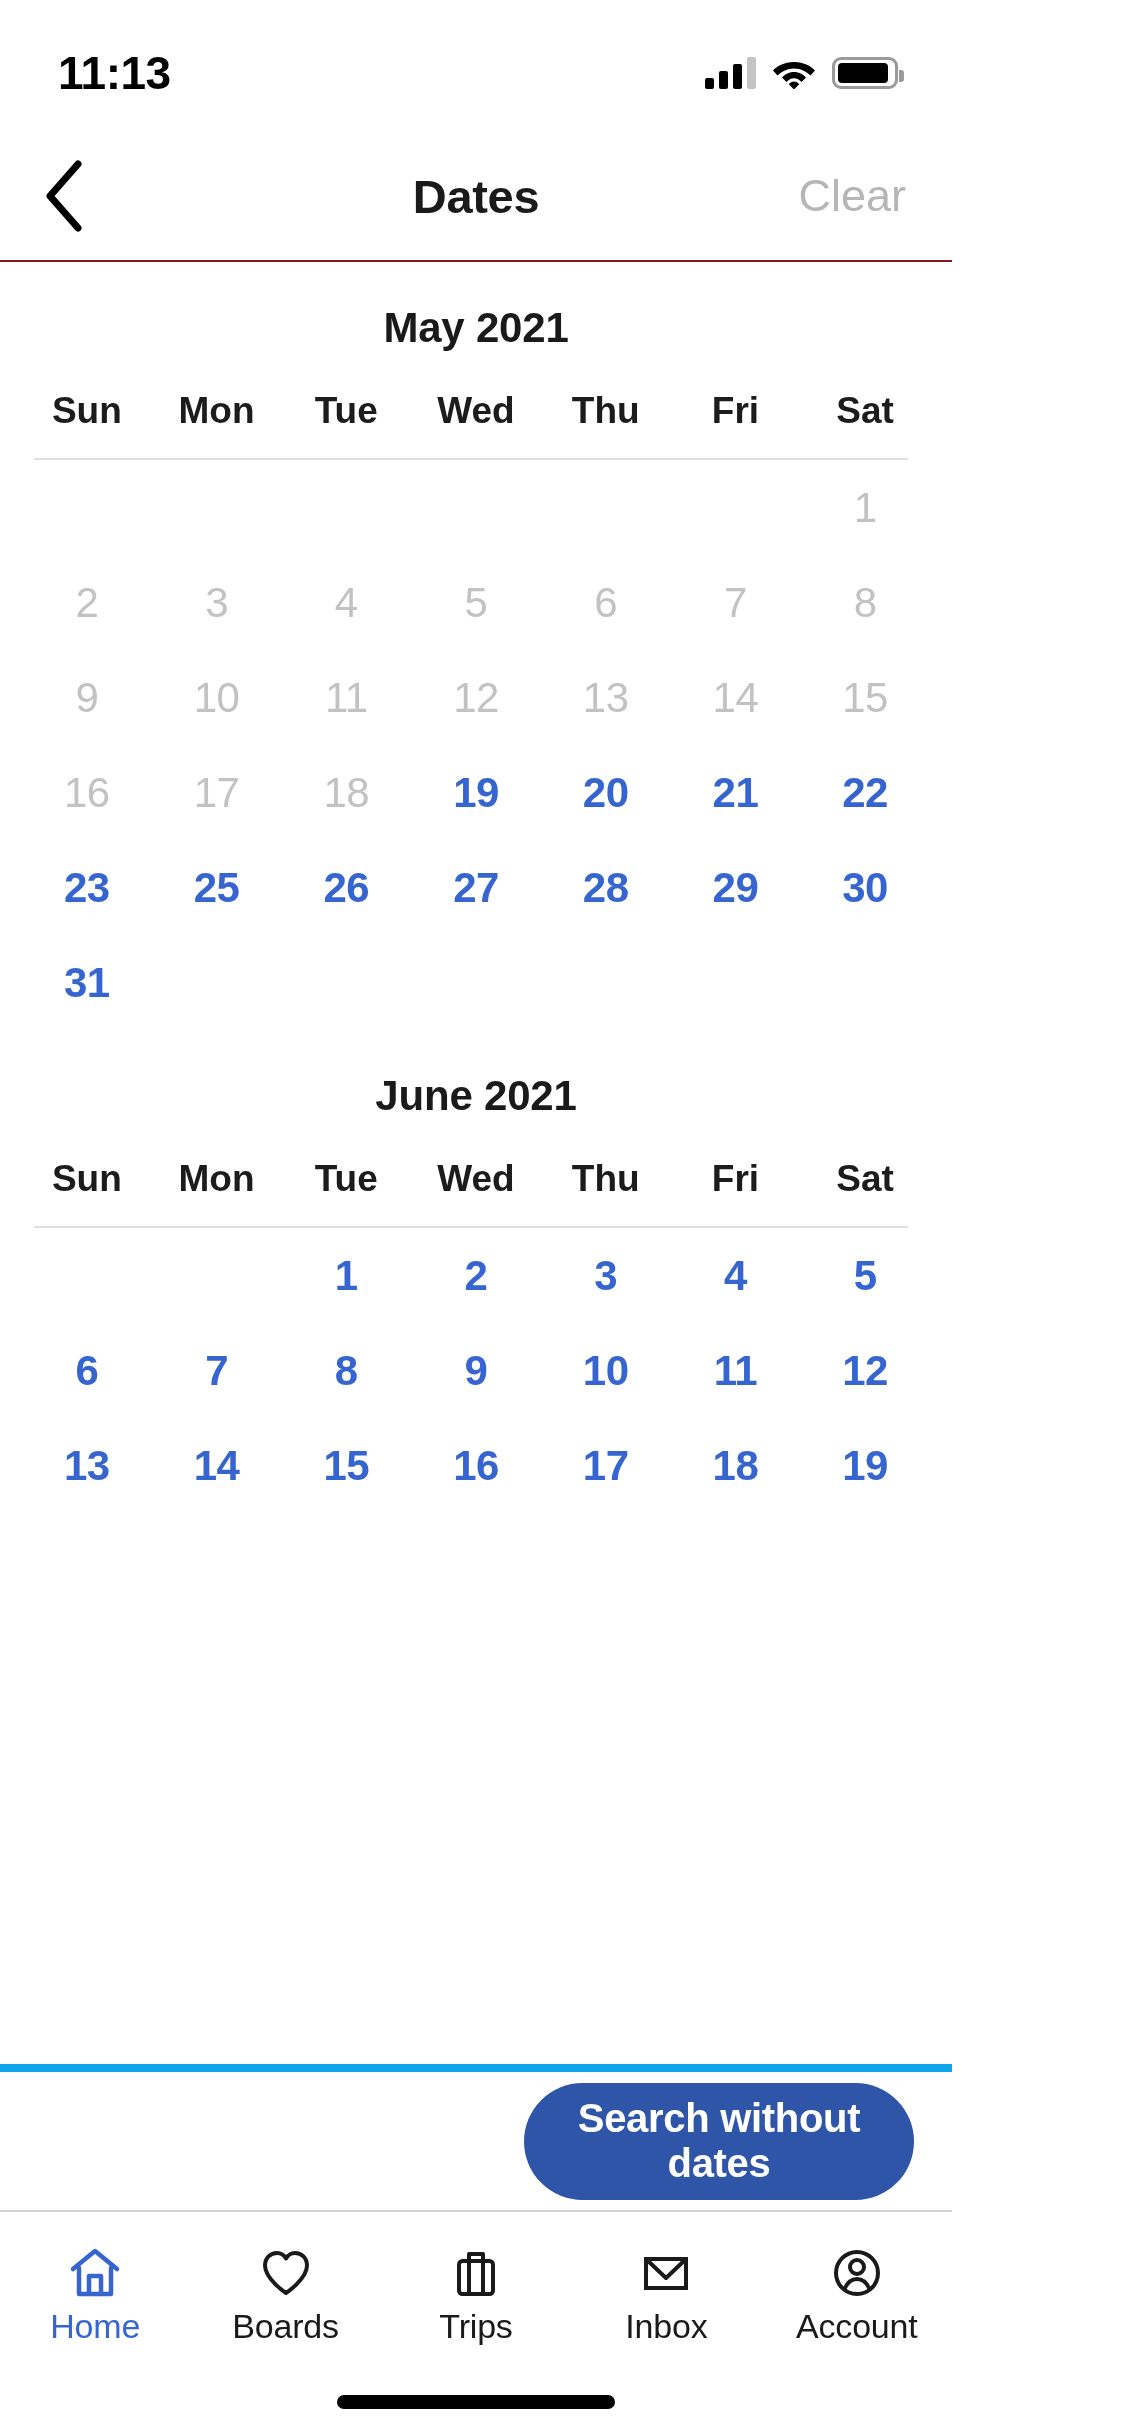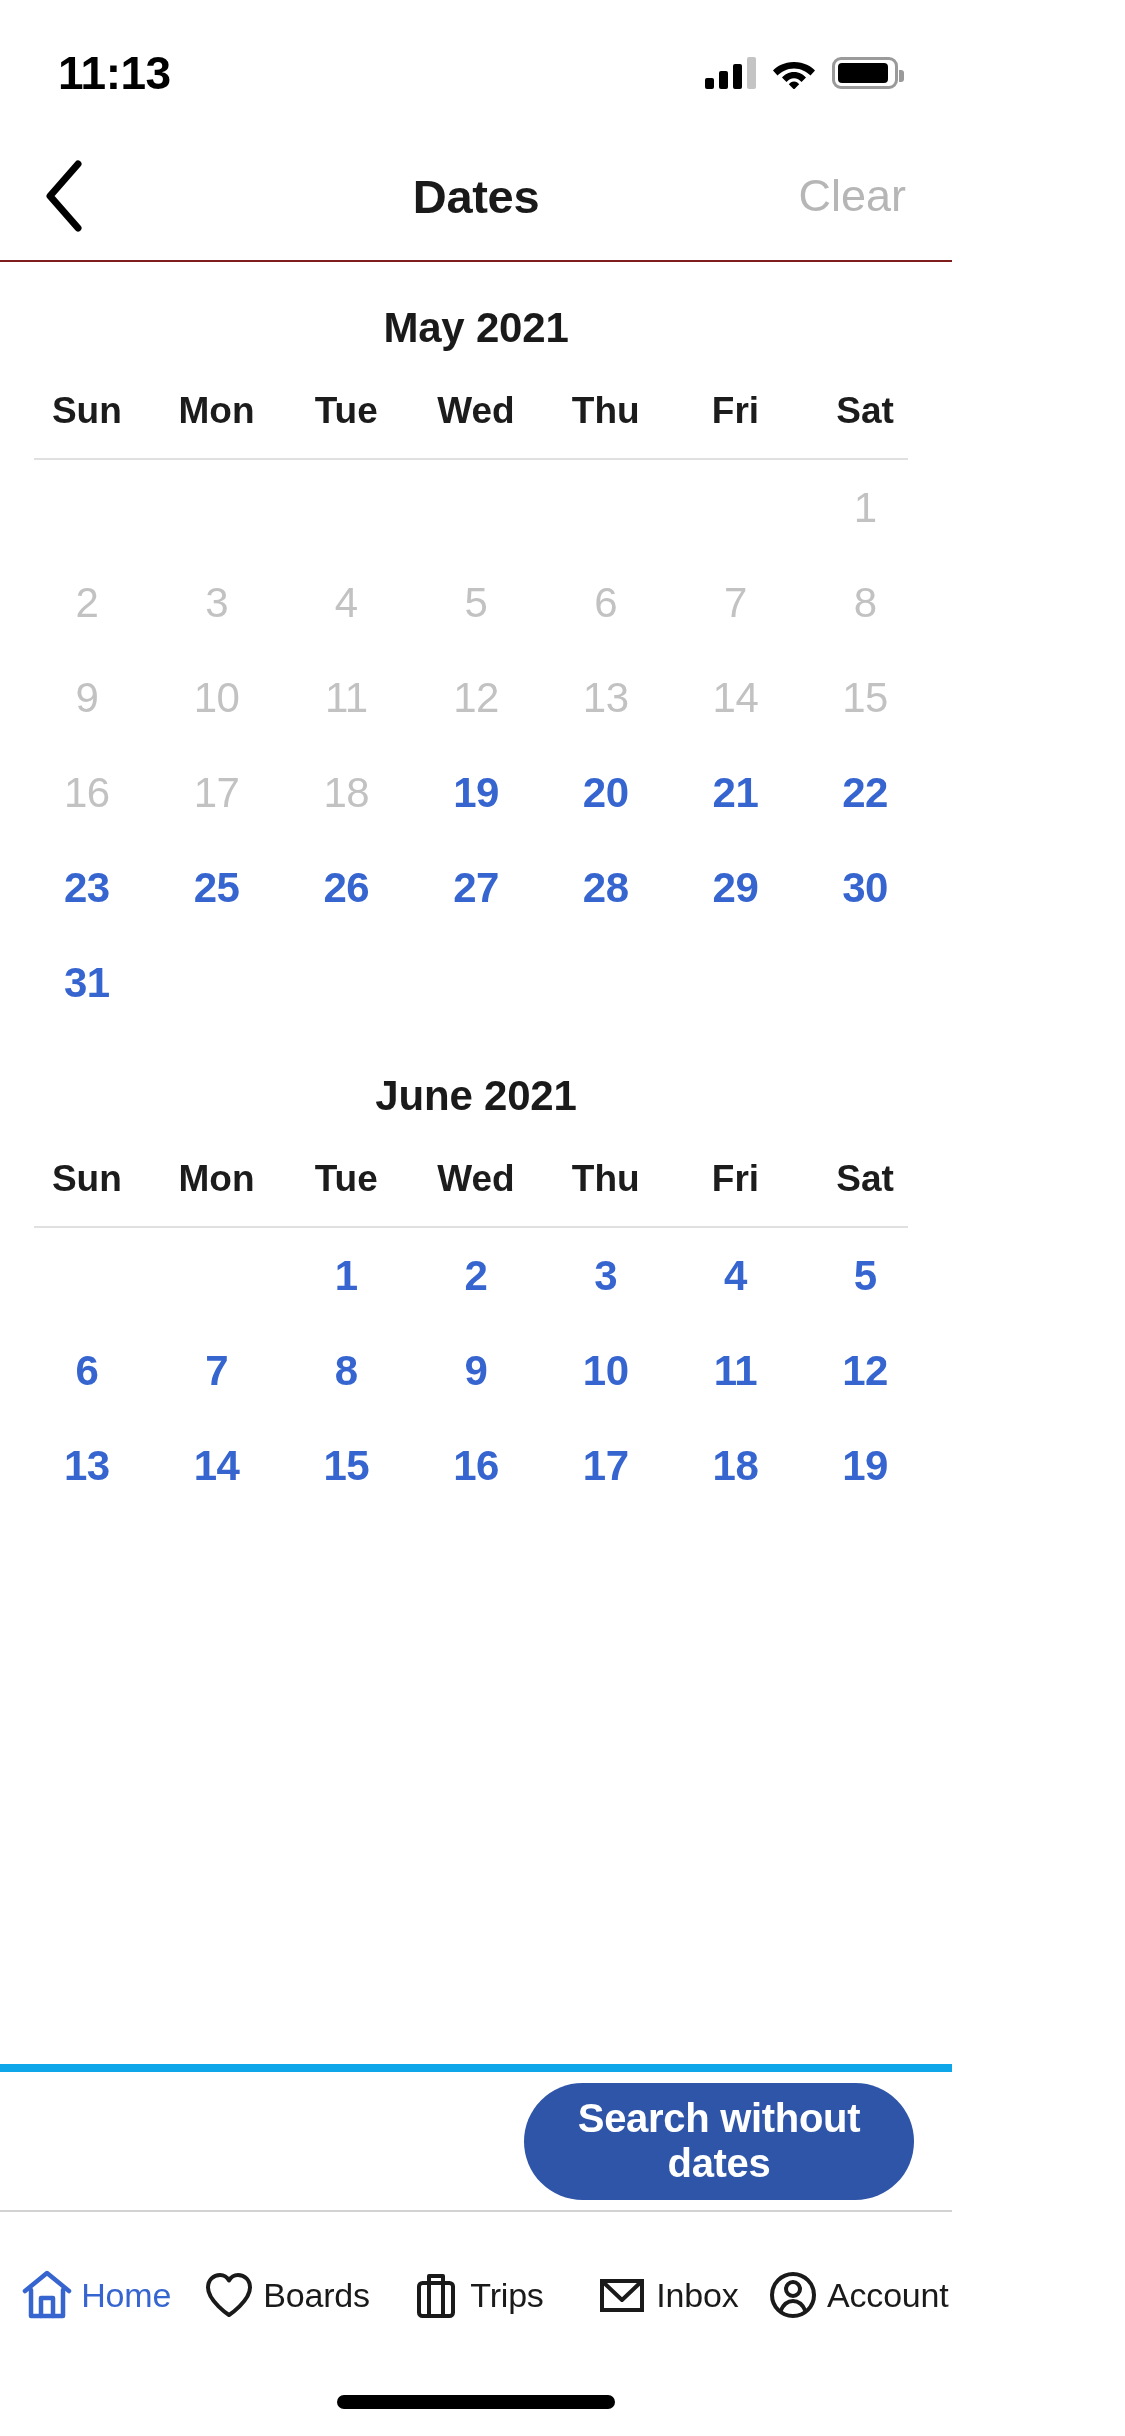--- a/index.html
+++ b/index.html
@@ -213,21 +213,21 @@
   .tab-bar {
     flex: 0 0 158px;
     height: 158px;
     border-top: 2px solid #d2d2d2;
     display: grid;
     grid-template-columns: repeat(5, 1fr);
     background: #ffffff;
   }
   .tab-item {
     display: flex;
-    flex-direction: row;
+    flex-direction: column;
     align-items: center;
     justify-content: center;
     gap: 6px;
     cursor: pointer;
     padding-top: 10px;
   }
   .tab-icon {
     width: 56px;
     height: 56px;
     display: flex;

